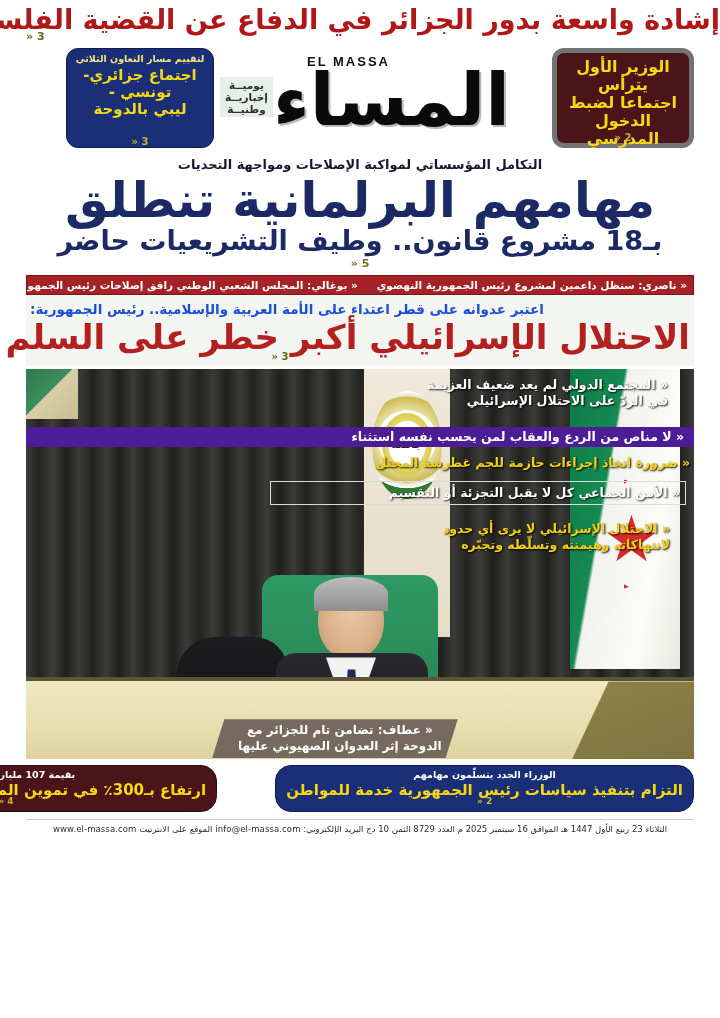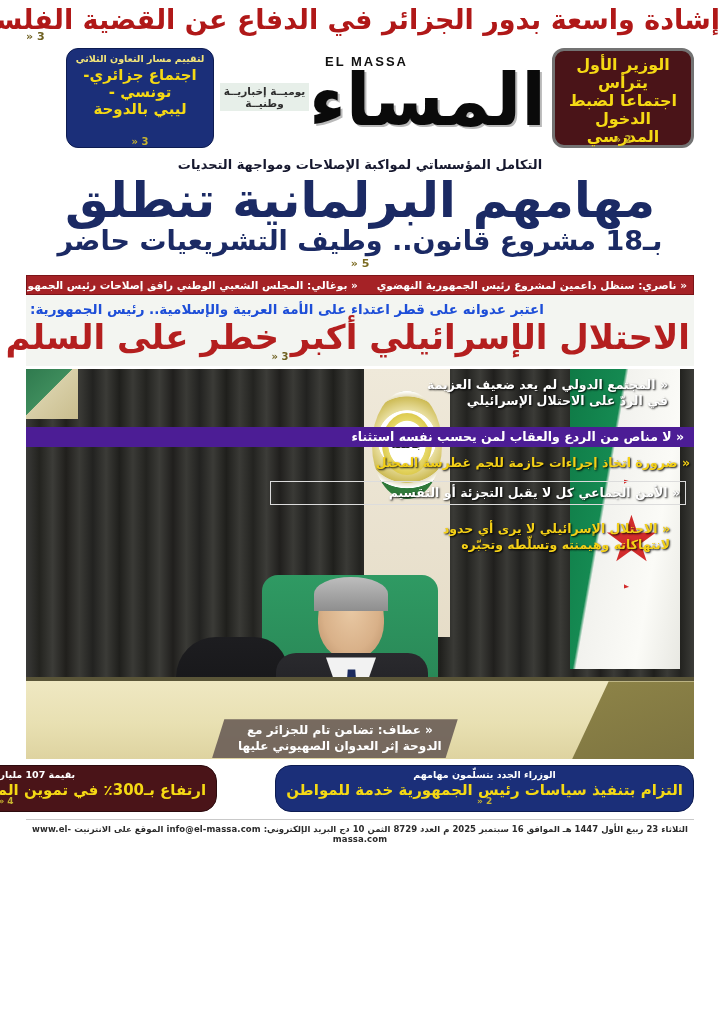--- a/index.html
+++ b/index.html
@@ -70,22 +70,23 @@
     flex-direction: column;
     justify-content: flex-start;
   }
   .side-box.blue {
     background: #1b2f79;
     border: 1px solid #0d1c52;
     margin-left: 40px;
   }
   .side-box.maroon {
     background: #4a1418;
-    border: 3px solid #737373;
+    border: 5px solid #737373;
     width: 142px;
+    margin-left: 36px;
   }
   .side-kicker {
     font-size: 9.5px;
     font-weight: bold;
     color: #f2e47a;
     line-height: 1.15;
     margin-bottom: 2px;
   }
   .side-title {
     font-size: 15px;
@@ -515,21 +516,21 @@
     margin-top: -2px;
   }
 
   
   .footer {
     margin: 7px 26px 0 26px;
     border-top: 1px solid #c9c9c9;
     padding-top: 4px;
     text-align: center;
     font-size: 8.5px;
-    font-weight: bold;
+    font-weight: normal;
     color: #2b2b2b;
     letter-spacing: 0.1px;
     direction: rtl;
   }
   .footer .lat { direction: ltr; unicode-bidi: embed; }
 </style>
 </head>
 <body>
 
 <div class="page">

